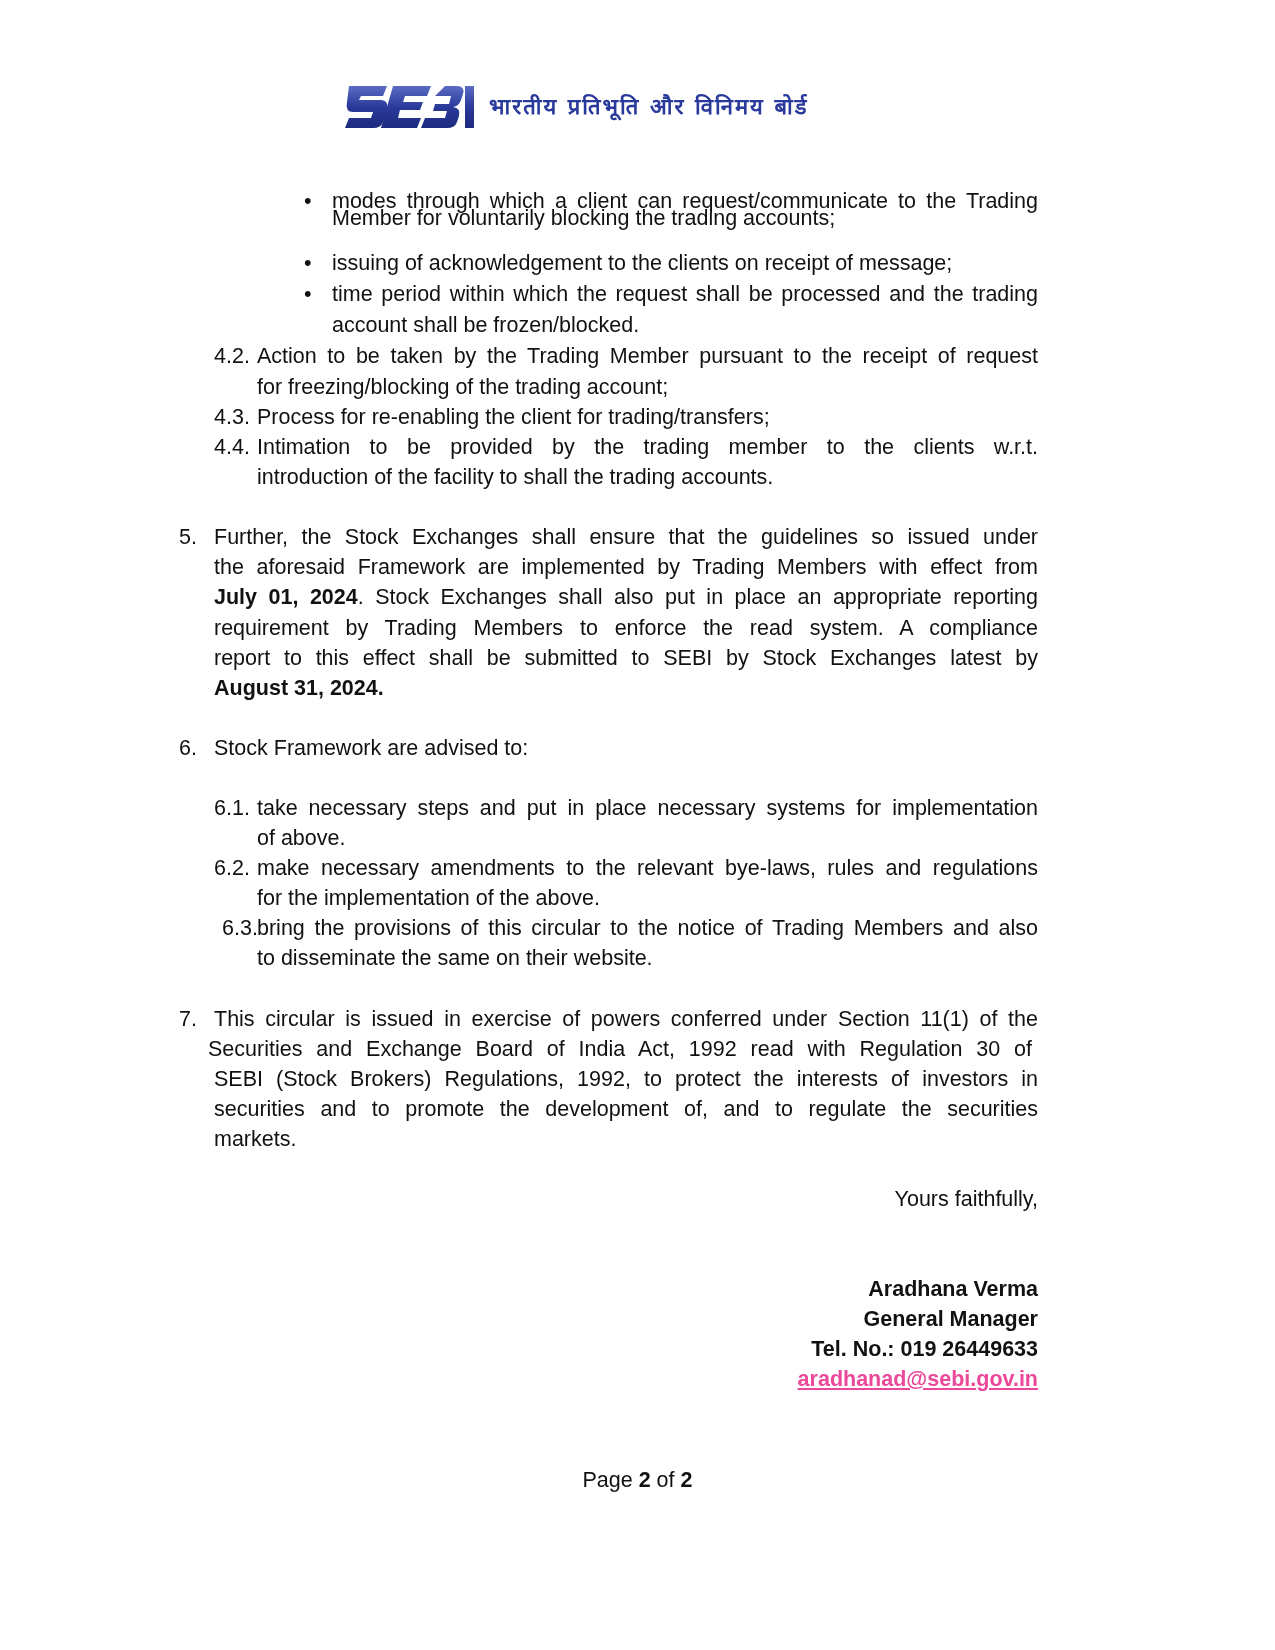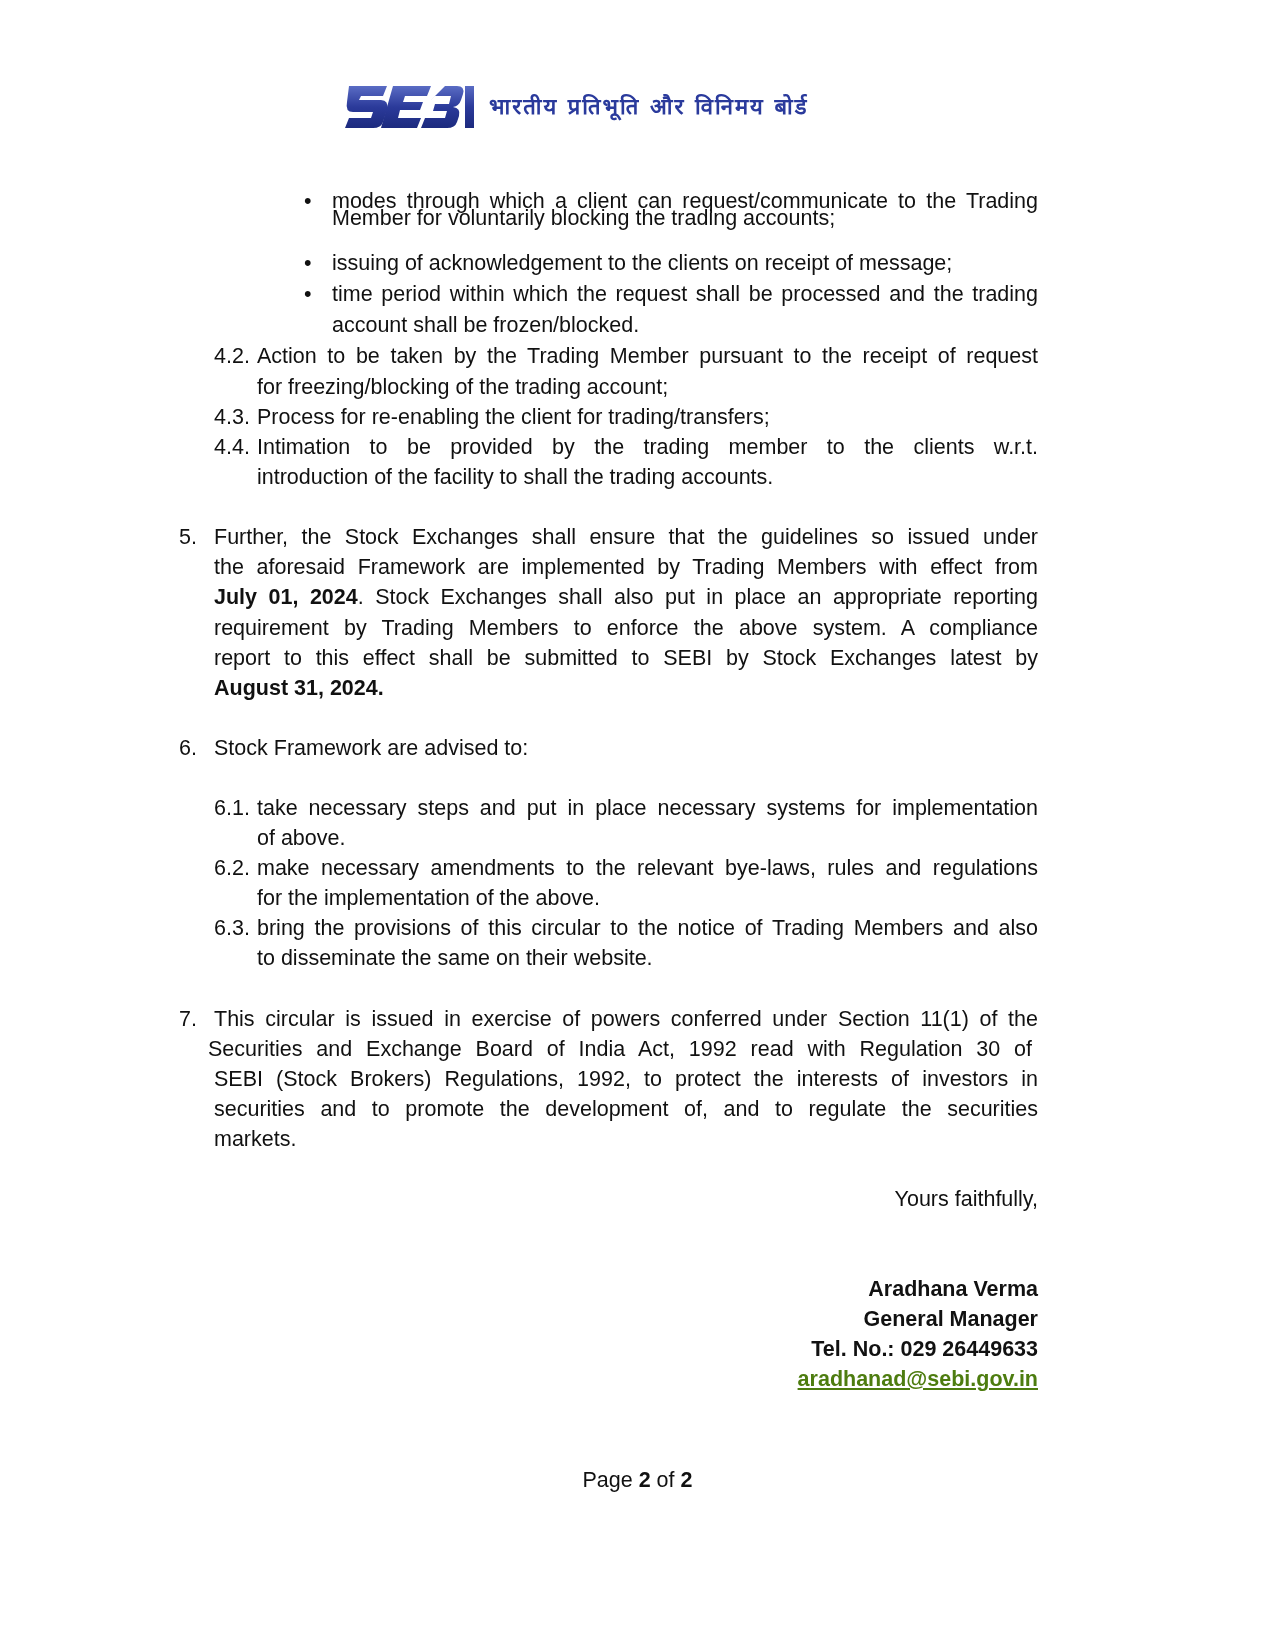--- a/index.html
+++ b/index.html
@@ -10,21 +10,21 @@
   .org .hindi { font-family: "DejaVu Sans", sans-serif; font-size: 22px; font-weight: bold; letter-spacing: 2px; line-height: 30px; }
   .org .eng { font-size: 21.5px; font-weight: bold; line-height: 26px; color: #2e3f9e; }
   .body { position: absolute; left: 0; top: 0; width: 1275px; font-size: 21.5px; line-height: 31.5px; }
   .line { position: absolute; }
   .just { text-align: justify; text-align-last: justify; }
   .bullet { position: absolute; left: 304px; }
   .num { position: absolute; }
   b { font-weight: bold; }
   .right { position: absolute; right: 237px; text-align: left; }
   .sig { font-weight: bold; }
-  a.email { color: #4d7c0f; text-decoration: underline; font-weight: bold; }
+  a.email { color: #ec4899; text-decoration: underline; font-weight: bold; }
   .page { position: absolute; top: 1468px; left: 0; width: 1275px; text-align: center; font-size: 21.5px; }
 </style>
 </head>
 <body>
 
 <div class="header">
   <svg class="logo" viewBox="0 0 130 58">
     <defs>
       <linearGradient id="lg" x1="0" y1="0" x2="0" y2="1">
         <stop offset="0" stop-color="#5a6cc4"></stop>
@@ -72,55 +72,55 @@
     <span class="num" style="left:214px; top:432px">4.4.</span>
     <div class="line just" style="left:257px; width:781px; top:432px">Intimation to be provided by the trading member to the clients w.r.t.</div>
     <div class="line" style="left:257px; top:462px">introduction of the facility to shall the trading accounts.</div>
   </div>
 
   <div>
     <span class="num" style="left:179px; top:522px">5.</span>
     <div class="line just" style="left:214px; width:824px; top:522px">Further, the Stock Exchanges shall ensure that the guidelines so issued under</div>
     <div class="line just" style="left:214px; width:824px; top:552px">the aforesaid Framework are implemented by Trading Members with effect from</div>
     <div class="line just" style="left:214px; width:824px; top:582px"><b>July 01, 2024</b><span>. Stock Exchanges shall also put in place an appropriate reporting</span></div>
-    <div class="line just" style="left:214px; width:824px; top:613px">requirement by Trading Members to enforce the above system. A compliance</div>
+    <div class="line just" style="left:214px; width:824px; top:613px">requirement by Trading Members to enforce the read system. A compliance</div>
     <div class="line just" style="left:214px; width:824px; top:643px">report to this effect shall be submitted to SEBI by Stock Exchanges latest by</div>
     <div class="line" style="left:214px; top:673px"><b>August 31, 2024.</b></div>
   </div>
 
   <div>
     <span class="num" style="left:179px; top:733px">6.</span>
     <div class="line" style="left:214px; top:733px">Stock Framework are advised to:</div>
 
     <span class="num" style="left:214px; top:793px">6.1.</span>
     <div class="line just" style="left:257px; width:781px; top:793px">take necessary steps and put in place necessary systems for implementation</div>
     <div class="line" style="left:257px; top:823px">of above.</div>
 
     <span class="num" style="left:214px; top:853px">6.2.</span>
     <div class="line just" style="left:257px; width:781px; top:853px">make necessary amendments to the relevant bye-laws, rules and regulations</div>
     <div class="line" style="left:257px; top:883px">for the implementation of the above.</div>
 
-    <span class="num" style="left:214px; top:913px">6.3.</span>
+    <span class="num" style="left:222px; top:913px">6.3.</span>
     <div class="line just" style="left:257px; width:781px; top:913px">bring the provisions of this circular to the notice of Trading Members and also</div>
     <div class="line" style="left:257px; top:943px">to disseminate the same on their website.</div>
   </div>
 
   <div>
     <span class="num" style="left:179px; top:1004px">7.</span>
     <div class="line just" style="left:214px; width:824px; top:1004px">This circular is issued in exercise of powers conferred under Section 11(1) of the</div>
     <div class="line just" style="left:208px; width:824px; top:1034px">Securities and Exchange Board of India Act, 1992 read with Regulation 30 of</div>
     <div class="line just" style="left:214px; width:824px; top:1064px">SEBI (Stock Brokers) Regulations, 1992, to protect the interests of investors in</div>
     <div class="line just" style="left:214px; width:824px; top:1094px">securities and to promote the development of, and to regulate the securities</div>
     <div class="line" style="left:214px; top:1124px">markets.</div>
   </div>
 
   <div>
     <div class="right" style="top:1184px">Yours faithfully,</div>
     <div class="right sig" style="top:1274px">Aradhana Verma</div>
     <div class="right sig" style="top:1304px">General Manager</div>
-    <div class="right sig" style="top:1334px">Tel. No.: 029 26449633</div>
+    <div class="right sig" style="top:1334px">Tel. No.: 019 26449633</div>
     <div class="right" style="top:1364px"><a class="email" href="#">aradhanad@sebi.gov.in</a></div>
   </div>
 </div>
 
 <div class="page">
   <span>Page </span><b>2</b><span> of </span><b>2</b>
 </div>
 
 </body></html>

